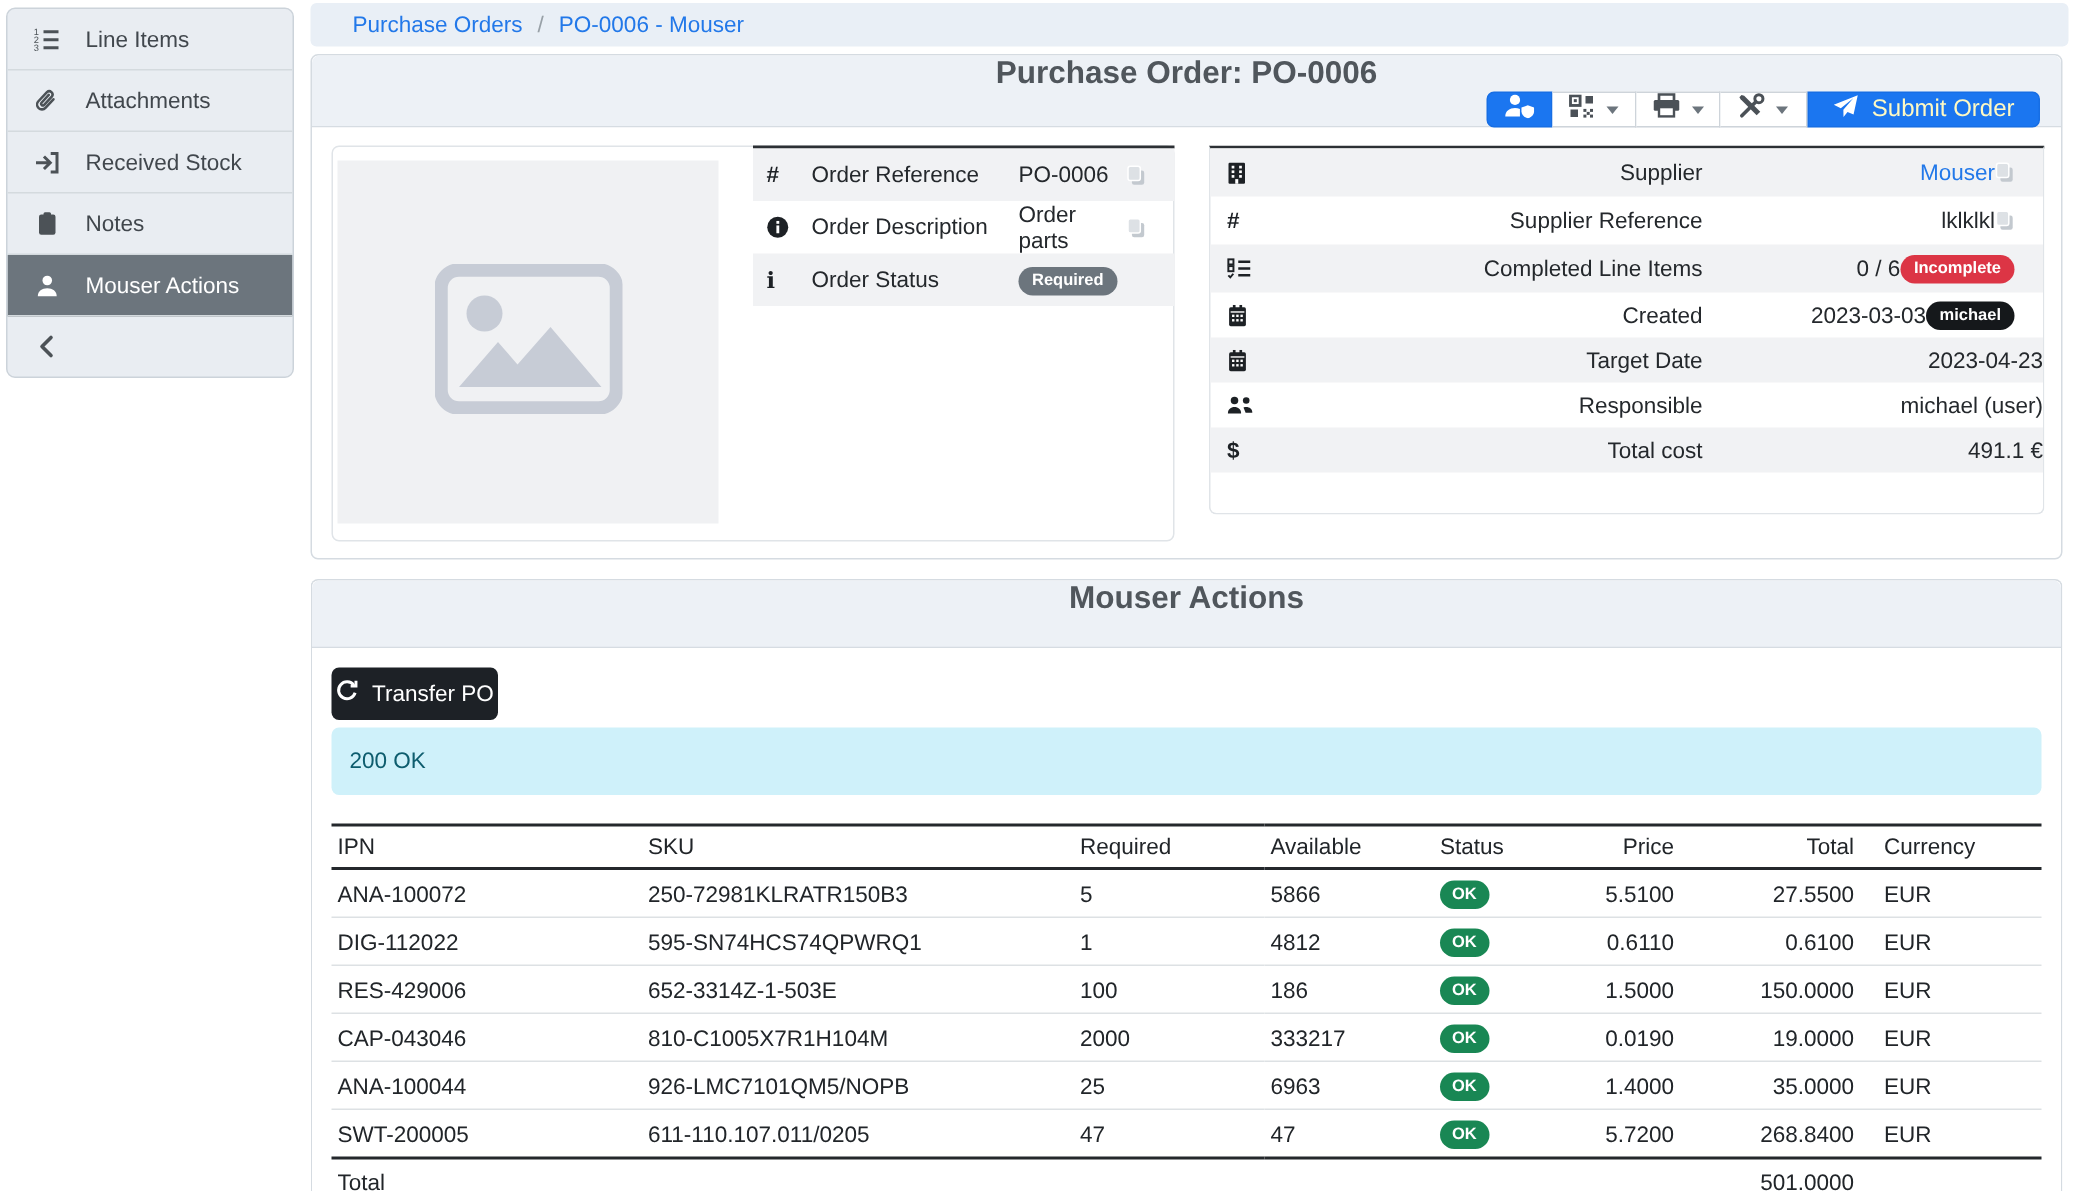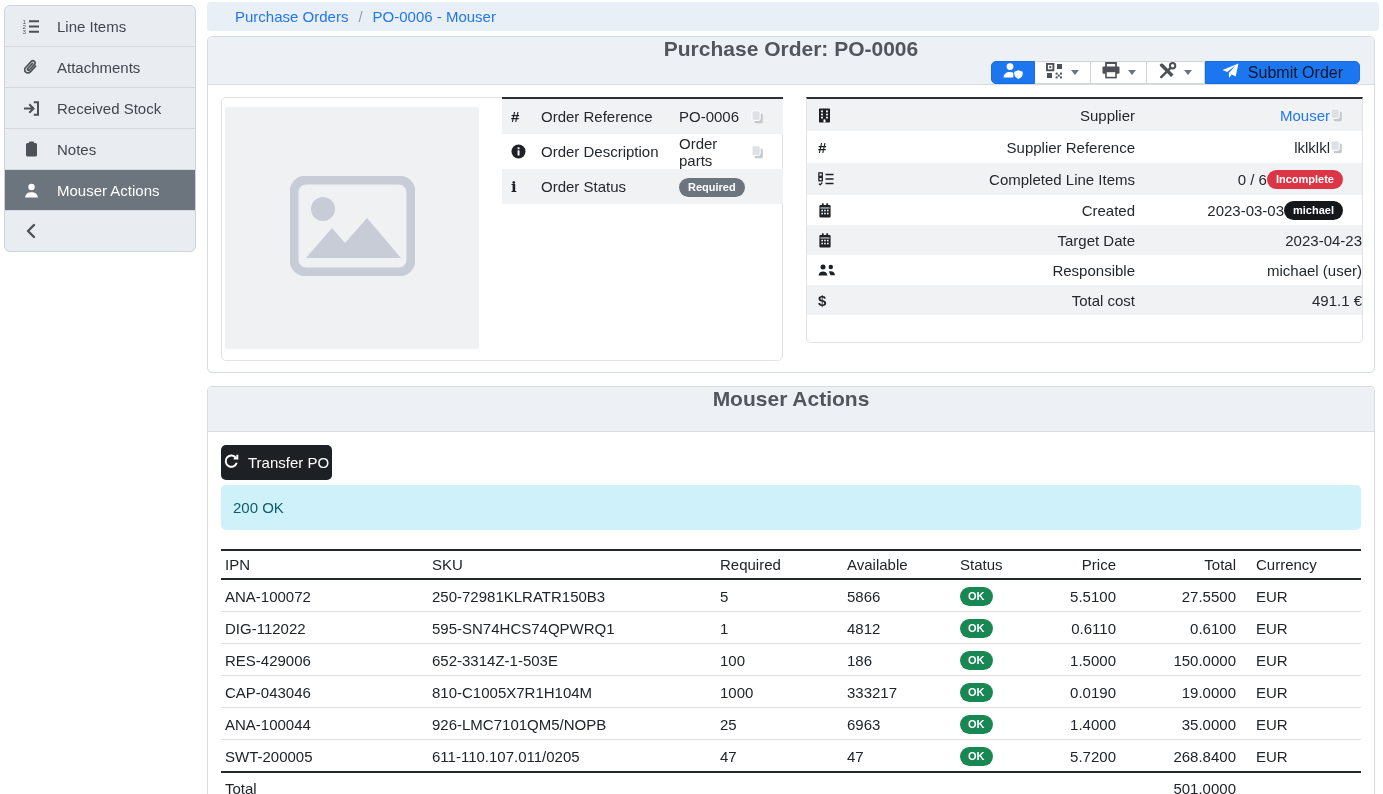--- a/index.html
+++ b/index.html
@@ -29,21 +29,21 @@
   #card-po{top:36px;height:337px;}
   #card-actions{top:386px;height:412px;border-radius:5px 5px 0 0;border-bottom:none;}
   .card-header{height:48px;background:#edf1f6;border-bottom:1px solid #d6dce2;
         border-radius:5px 5px 0 0;display:flex;align-items:center;padding:0 14px;box-sizing:border-box;flex-direction:column;}
   #card-actions .card-header{height:45px;}
   .card-title{font-size:21px;font-weight:bold;color:#50565c;}
 
   
   .hdr-actions{margin-left:auto;display:flex;height:38px;}
   .hbtn{display:flex;align-items:center;justify-content:center;box-sizing:border-box;cursor:pointer;}
-  .hbtn.blue{background:#1b76f0;border:1px solid #176ee4;color:#0f172a;}
+  .hbtn.blue{background:#1b76f0;border:1px solid #176ee4;color:#fef9c3;}
   .hbtn.white{background:#fff;border:1px solid #ced4da;border-left:none;color:#4b5157;gap:7px;}
   #btn-user{width:44px;border-radius:5px 0 0 5px;}
   #btn-qr{width:56px;} #btn-print{width:56px;} #btn-tools{width:58px;}
   #btn-submit{border-radius:0 5px 5px 0;padding:0 16px;font-size:16px;gap:9px;}
   .caret{width:0;height:0;border-left:4px solid transparent;border-right:4px solid transparent;
          border-top:5px solid #6c757d;}
 
   
   .box1{position:absolute;left:13px;top:60px;width:560px;height:262px;border:1px solid #e0e4e8;border-radius:5px;}
   .img-ph{position:absolute;left:3px;top:9px;width:254px;height:242px;background:#f0f1f3;
@@ -457,21 +457,21 @@
             <td>100</td>
             <td>186</td>
             <td><span class="badge bg-green">OK</span></td>
             <td class="tr">1.5000</td>
             <td class="tr">150.0000</td>
             <td class="cur">EUR</td>
           </tr>
           <tr>
             <td>CAP-043046</td>
             <td>810-C1005X7R1H104M</td>
-            <td>1000</td>
+            <td>2000</td>
             <td>333217</td>
             <td><span class="badge bg-green">OK</span></td>
             <td class="tr">0.0190</td>
             <td class="tr">19.0000</td>
             <td class="cur">EUR</td>
           </tr>
           <tr>
             <td>ANA-100044</td>
             <td>926-LMC7101QM5/NOPB</td>
             <td>25</td>

